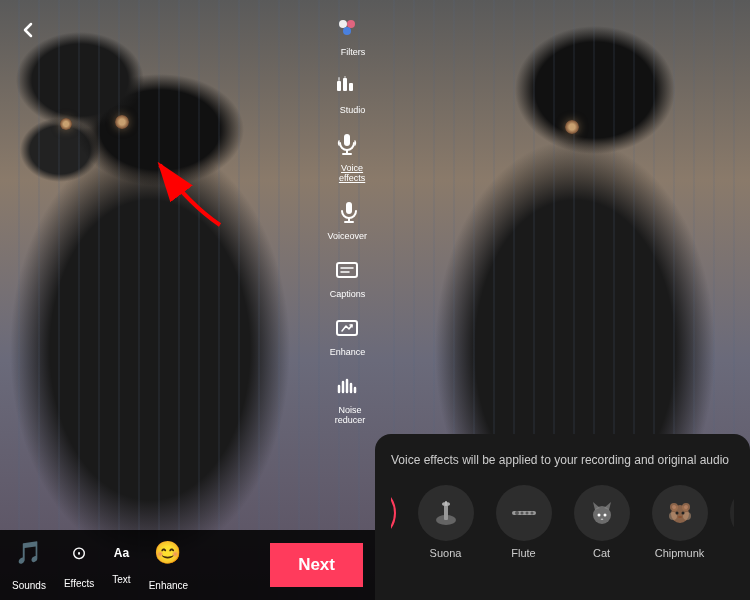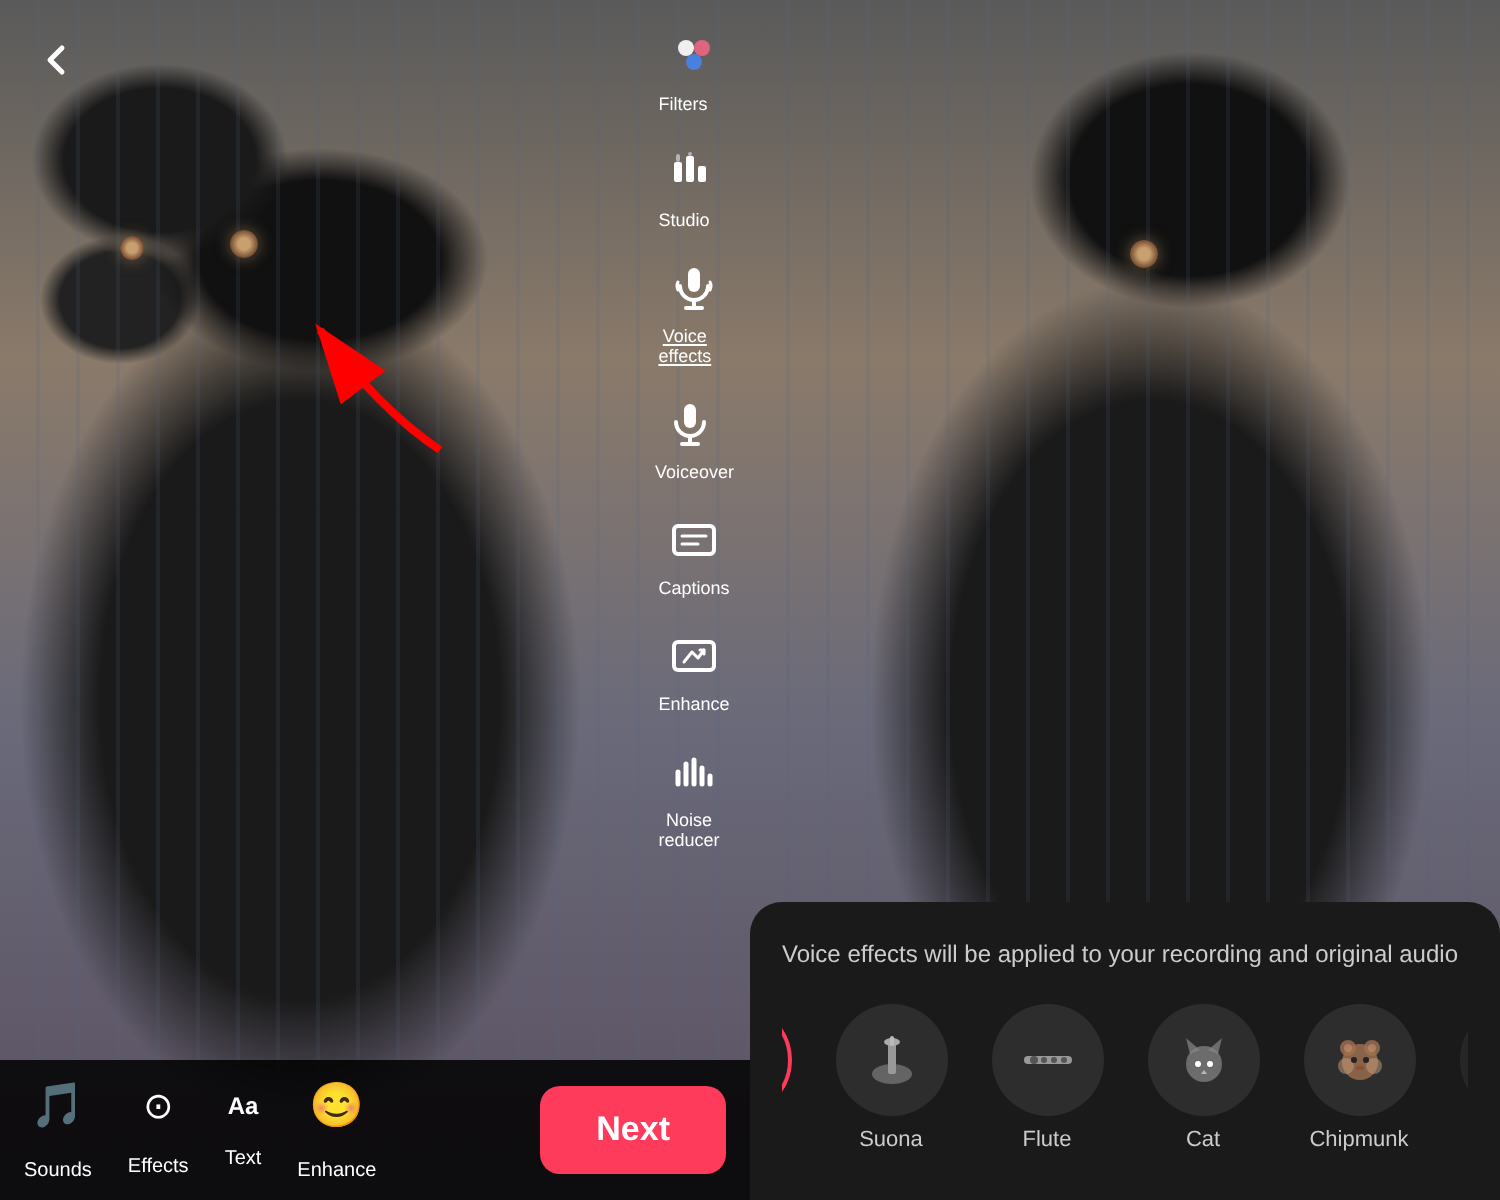--- a/index.html
+++ b/index.html
@@ -96,21 +96,21 @@
       display: flex;
       flex-direction: column;
       align-items: center;
       gap: 10px;
       z-index: 10;
     }
 
     .toolbar-item {
       display: flex;
       flex-direction: column;
-      align-items: flex-start;
+      align-items: flex-end;
       cursor: pointer;
       margin-left: 40px;
     }
 
     .toolbar-icon {
       width: 36px;
       height: 36px;
       display: flex;
       align-items: center;
       justify-content: center;
@@ -171,21 +171,21 @@
     .bottom-tool-label {
       font-size: 10px;
       color: white;
       margin-top: 14px;
     }
 
     .next-button {
       background: #ff3b5c;
       color: white;
       border: none;
-      border-radius: 10px;
+      border-radius: 0;
       padding: 12px 28px;
       font-size: 17px;
       font-weight: 600;
       cursor: pointer;
     }
 
     
     .right-panel {
       width: 375px;
       height: 600px;
@@ -235,21 +235,21 @@
     }
 
     
     .voice-effects-panel {
       position: absolute;
       bottom: 0;
       left: 0;
       right: 0;
       background: #1a1a1a;
       border-radius: 16px 16px 0 0;
-      padding: 18px 16px 16px;
+      padding: 18px 16px 33px;
       z-index: 10;
     }
 
     .voice-effects-description {
       font-size: 12px;
       color: #ccc;
       margin-bottom: 16px;
       line-height: 1.4;
     }
 

